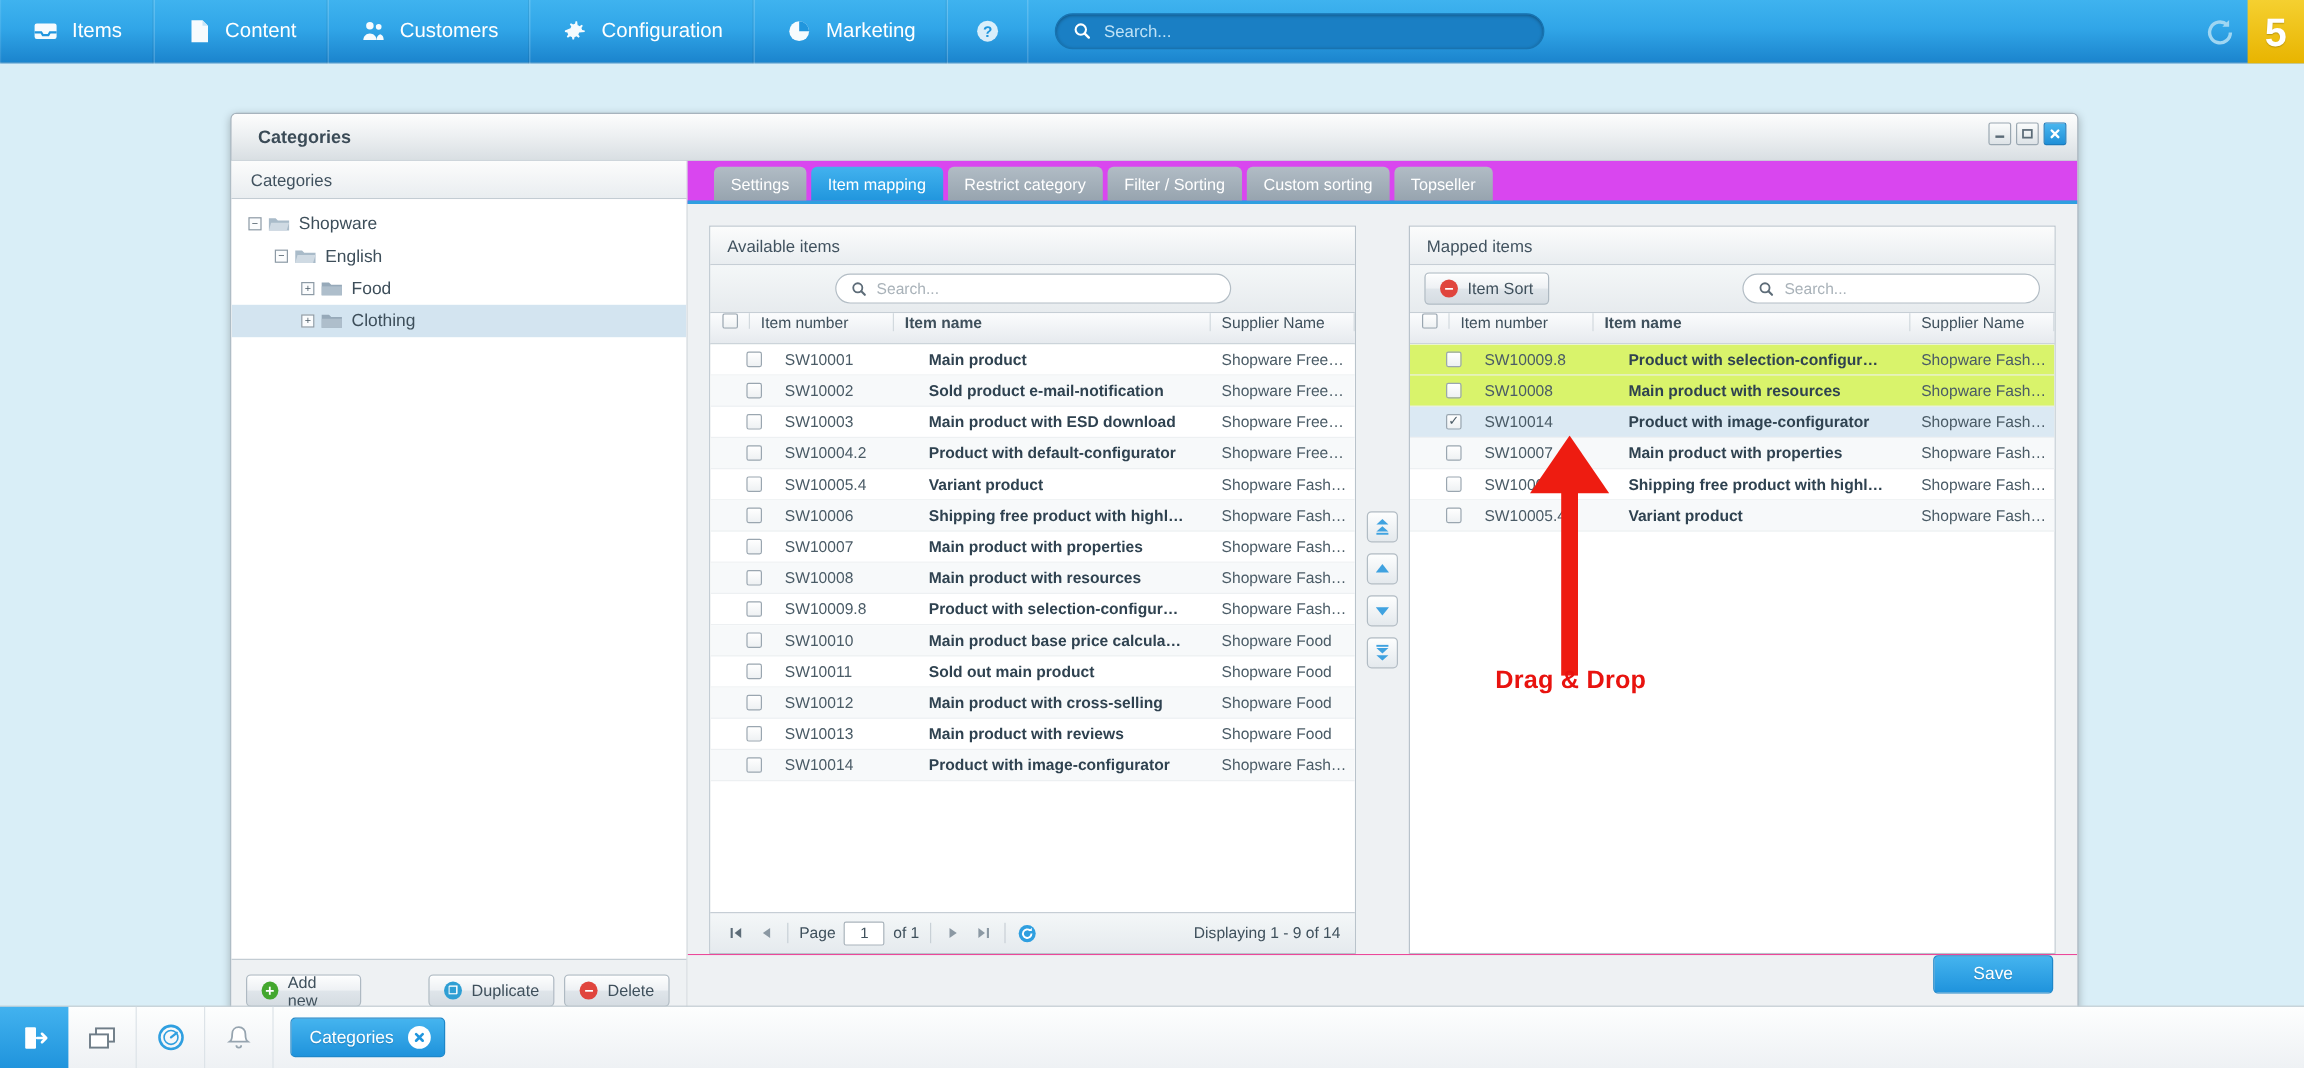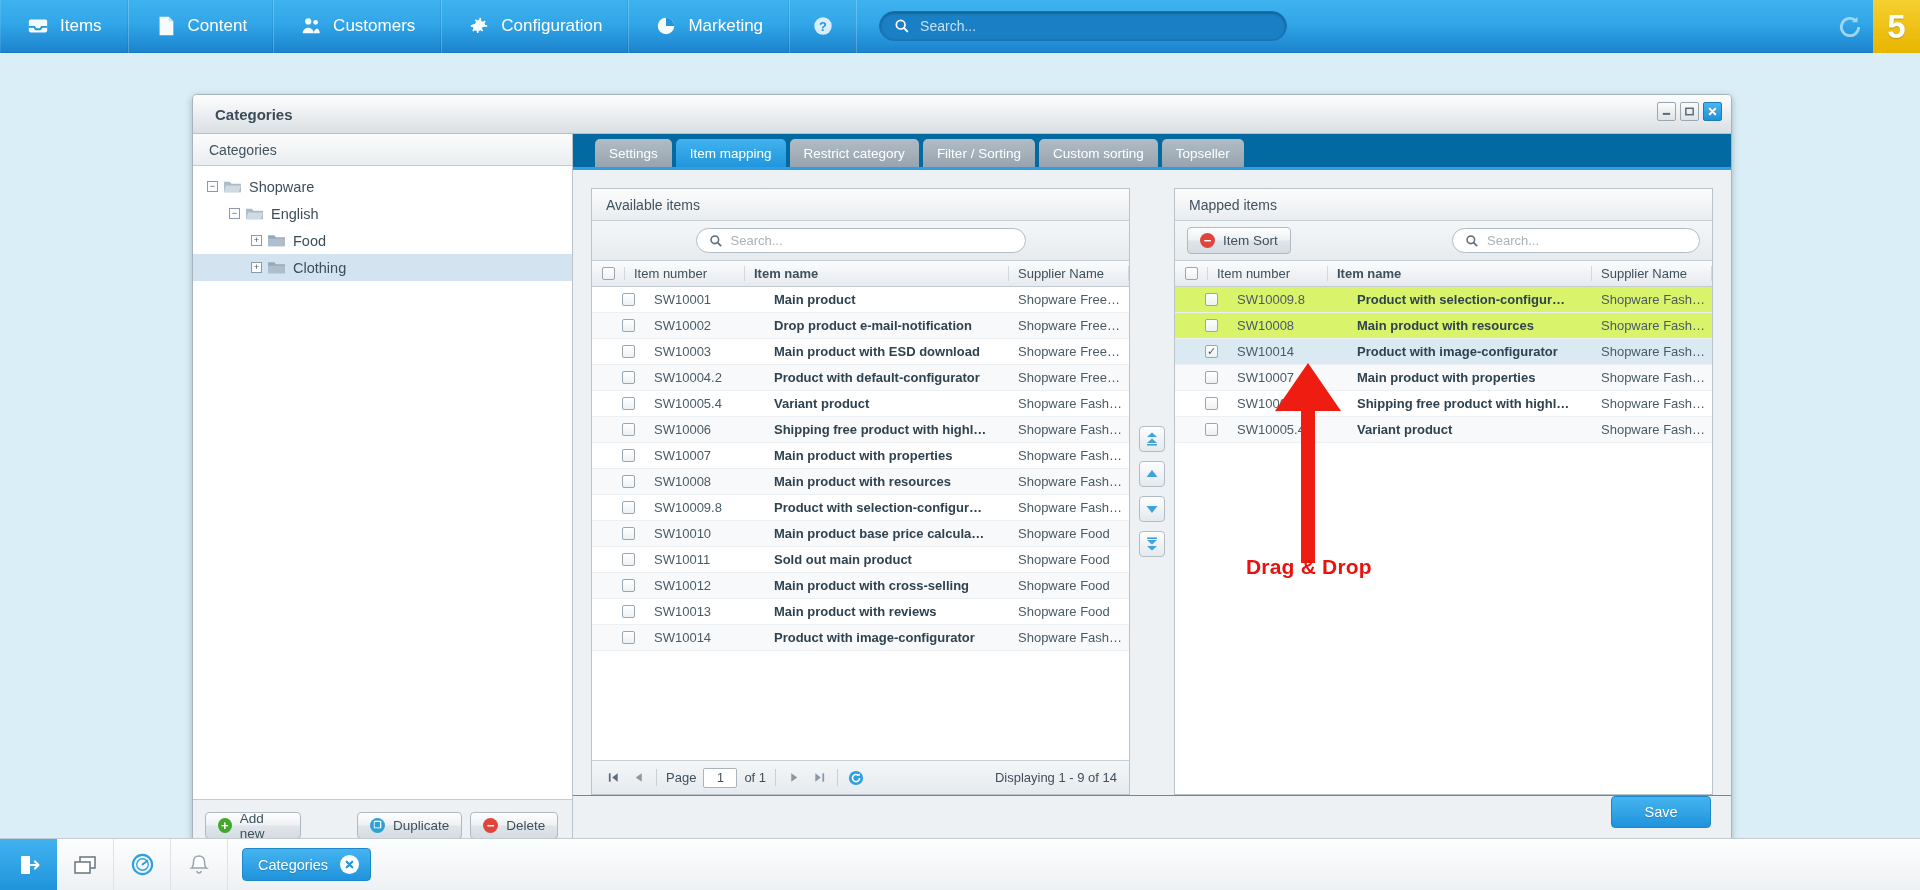--- a/index.html
+++ b/index.html
@@ -104,21 +104,21 @@
     background:linear-gradient(to bottom,#fdfefe 0%,#eef1f4 48%,#dfe5ea 52%,#d5dce2 100%);
     display:flex;align-items:center;gap:8px; font-size:13.5px; color:#3f505c; cursor:pointer;
     box-shadow:0 1px 0 rgba(255,255,255,.7) inset;
   }
   .cbadge{ width:15px;height:15px;border-radius:50%;display:flex;align-items:center;justify-content:center;
            color:#fff;font-size:13px;font-weight:bold;line-height:1;}
   
   #content{ flex:1; display:flex; flex-direction:column; min-width:0; background:#eef1f3; }
   #tabs{
     height:36px; flex:0 0 36px; padding:8px 0 0 22px; display:flex; align-items:flex-end; gap:4px;
-    border-bottom:3px solid #2f9fe0; background:#0369a1;
+    border-bottom:3px solid #2f9fe0; background:#d946ef;
   }
   .tab{
     height:28px; padding:0 14px; display:flex;align-items:center;
     font-size:13.5px; color:#fff; border-radius:5px 5px 0 0;
     background:linear-gradient(to bottom,#b1bcc5,#97a4af);
     cursor:pointer; white-space:nowrap;
   }
   .tab.active{ background:linear-gradient(to bottom,#42b2ef,#2196dd); color:#fff; }
   #panes{ flex:1; display:flex; padding:18px 18px 0 18px; gap:0; min-height:0; }
   .grid-panel{
@@ -143,21 +143,21 @@
   }
   .searchbox{
     height:25px; border:1px solid #b3bdc5; border-radius:13px; background:#fff;
     display:flex; align-items:center; gap:8px; padding:0 12px;
   }
   .searchbox .ph{ color:#a9b2b9; font-size:13px; }
   .lsearch{ width:330px; margin:0 auto; }
   .rsearch{ width:248px; margin-left:auto; }
   
   .ghead{
-    height:26px; flex:0 0 26px; display:flex; align-items:center;
+    height:26px; flex:0 0 26px; display:flex; align-items:flex-start;
     background:linear-gradient(to bottom,#fbfcfd,#e6eaee);
     border-bottom:1px solid #c3ccd3; font-size:13px; color:#3f505c;
   }
   .ghead .c,.grow .c{ display:flex;align-items:center; padding-left:9px; overflow:hidden; white-space:nowrap; }
   .ghead .c{ border-right:1px solid #d2d9de; }
   .c-chk{ width:33px; flex:0 0 33px; justify-content:center; padding-left:0 !important; }
   .c-num{ width:120px; flex:0 0 120px; }
   .c-name{ flex:1; min-width:0;font-weight:bold; }
   .c-sup{ width:120px; flex:0 0 120px; }
   .gbody{ flex:1; overflow:hidden; background:#fff; }
@@ -418,21 +418,21 @@
                   </div>
                   <div class="c c-num">SW10001</div>
                   <div class="c c-name">Main product</div>
                   <div class="c c-sup">Shopware Free…</div>
                 </div>
                 <div class="grow">
                   <div class="c c-chk">
                     <span class="chk"></span>
                   </div>
                   <div class="c c-num">SW10002</div>
-                  <div class="c c-name">Drop product e-mail-notification</div>
+                  <div class="c c-name">Sold product e-mail-notification</div>
                   <div class="c c-sup">Shopware Free…</div>
                 </div>
                 <div class="grow">
                   <div class="c c-chk">
                     <span class="chk"></span>
                   </div>
                   <div class="c c-num">SW10003</div>
                   <div class="c c-name">Main product with ESD download</div>
                   <div class="c c-sup">Shopware Free…</div>
                 </div>

